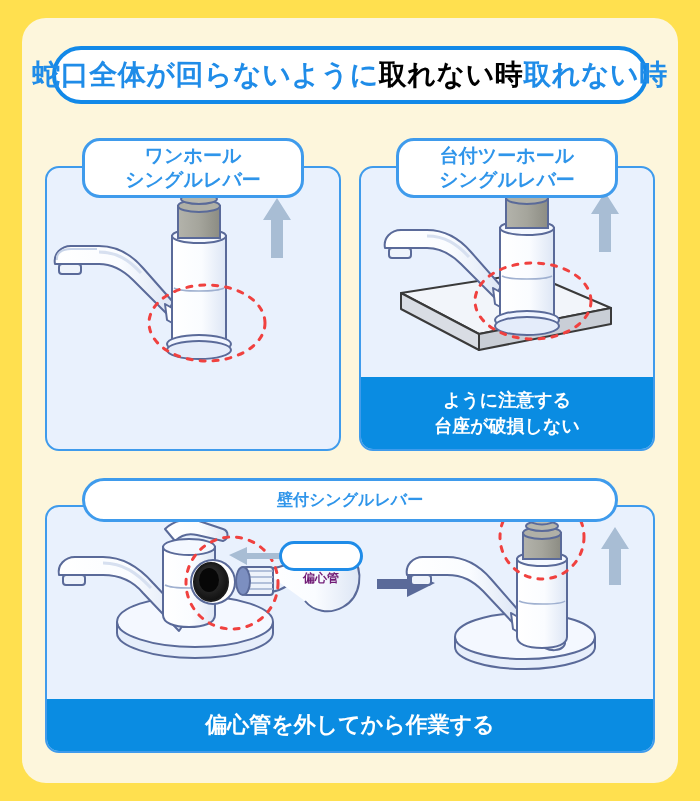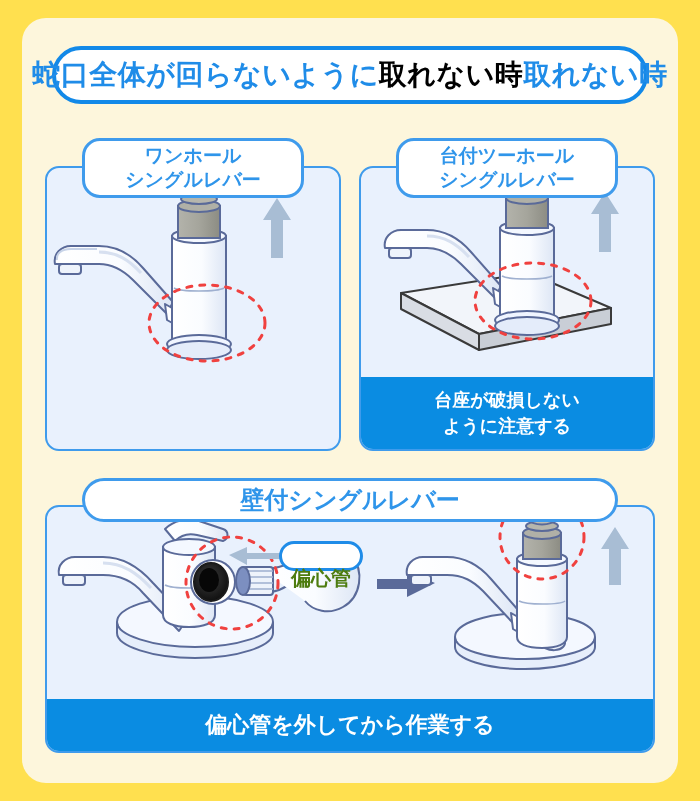--- a/index.html
+++ b/index.html
@@ -95,21 +95,21 @@
   .head-pill span {
     font-size: 19px;
     font-weight: bold;
     color: #2f95ea;
     line-height: 1.25;
     white-space: nowrap;
   }
   #head-one   { left: 82px;  top: 138px; width: 222px; height: 60px; }
   #head-two   { left: 396px; top: 138px; width: 222px; height: 60px; }
   #head-three { left: 82px;  top: 478px; width: 536px; height: 44px; border-radius: 22px; }
-  #head-three span { font-size: 24px; }
+  #head-three span { font-size: 16px; }
 
   
   .caption {
     position: absolute;
     left: 0; right: 0; bottom: 0;
     background: #0a8ce2;
     display: flex;
     flex-direction: column;
     align-items: center;
     justify-content: center;
@@ -136,23 +136,23 @@
     background: #ffffff;
     border: 3px solid #1f8ce8;
     border-radius: 16px;
     box-sizing: border-box;
     display: flex;
     align-items: center;
     justify-content: center;
     z-index: 6;
   }
   #pipe-label span {
-    font-size: 20px;
+    font-size: 12px;
     font-weight: bold;
-    color: #4d7c0f;
+    color: #701a75;
     white-space: nowrap;
     margin-top: 44px;
   }
 
   svg { display: block; }
 </style>
 </head>
 <body>
 
 <div id="poster">
@@ -258,22 +258,22 @@
           <ellipse cx="166" cy="10" rx="10" ry="4" fill="#c2c2b9" stroke="#5a6a99" stroke-width="2"></ellipse>
           <rect x="162" y="-16" width="8" height="26" rx="3" fill="#eaf0fb" stroke="#5a6a99" stroke-width="2"></rect>
         </g>
         <ellipse cx="172" cy="133" rx="58" ry="38" fill="none" stroke="#f0413f" stroke-width="3" stroke-dasharray="5 8" stroke-linecap="round"></ellipse>
         <g fill="#a8bdd4">
           <polygon points="244,24 258,46 250,46 250,84 238,84 238,46 230,46"></polygon>
         </g>
       </svg>
     </div>
     <div class="caption">
+      <span>ように注意する</span>
       <span>台座が破損しない</span>
-      <span>ように注意する</span>
     </div>
   </div>
 
   <div class="head-pill" id="head-two">
     <span>台付ツーホール</span>
     <span>シングルレバー</span>
   </div>
 
   <div class="card" id="card-three">
     <div class="card-stage">

